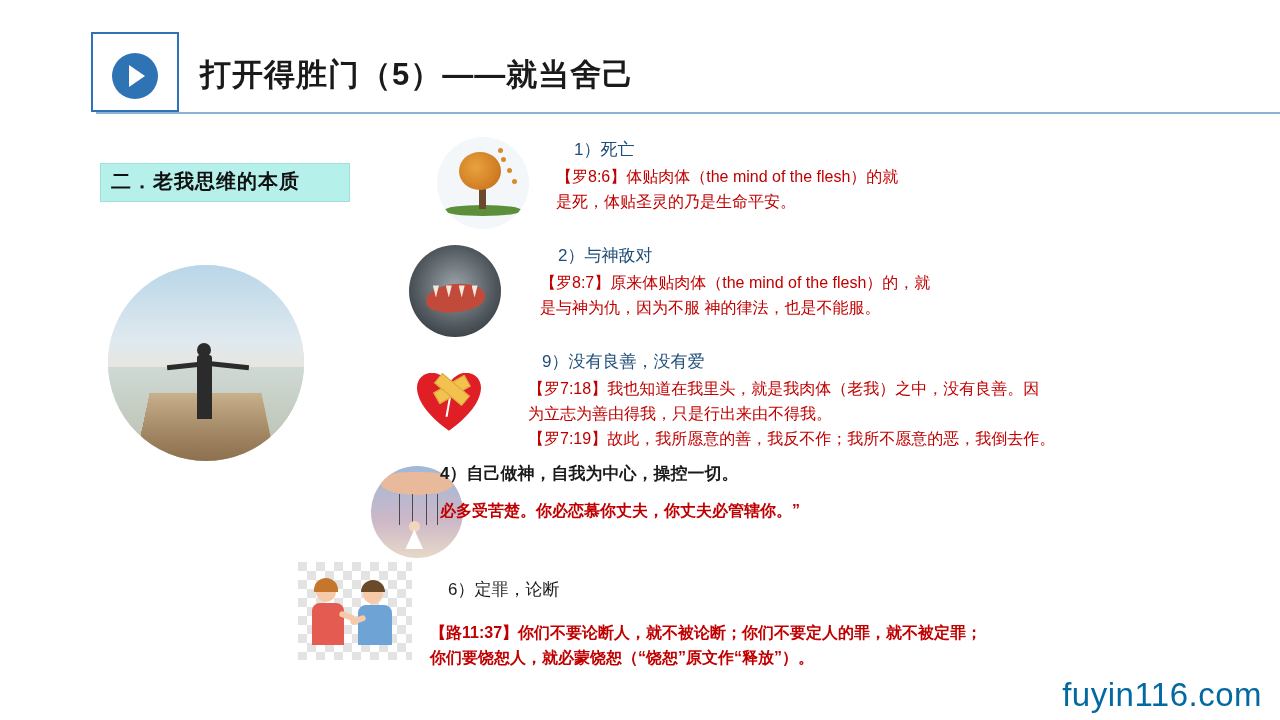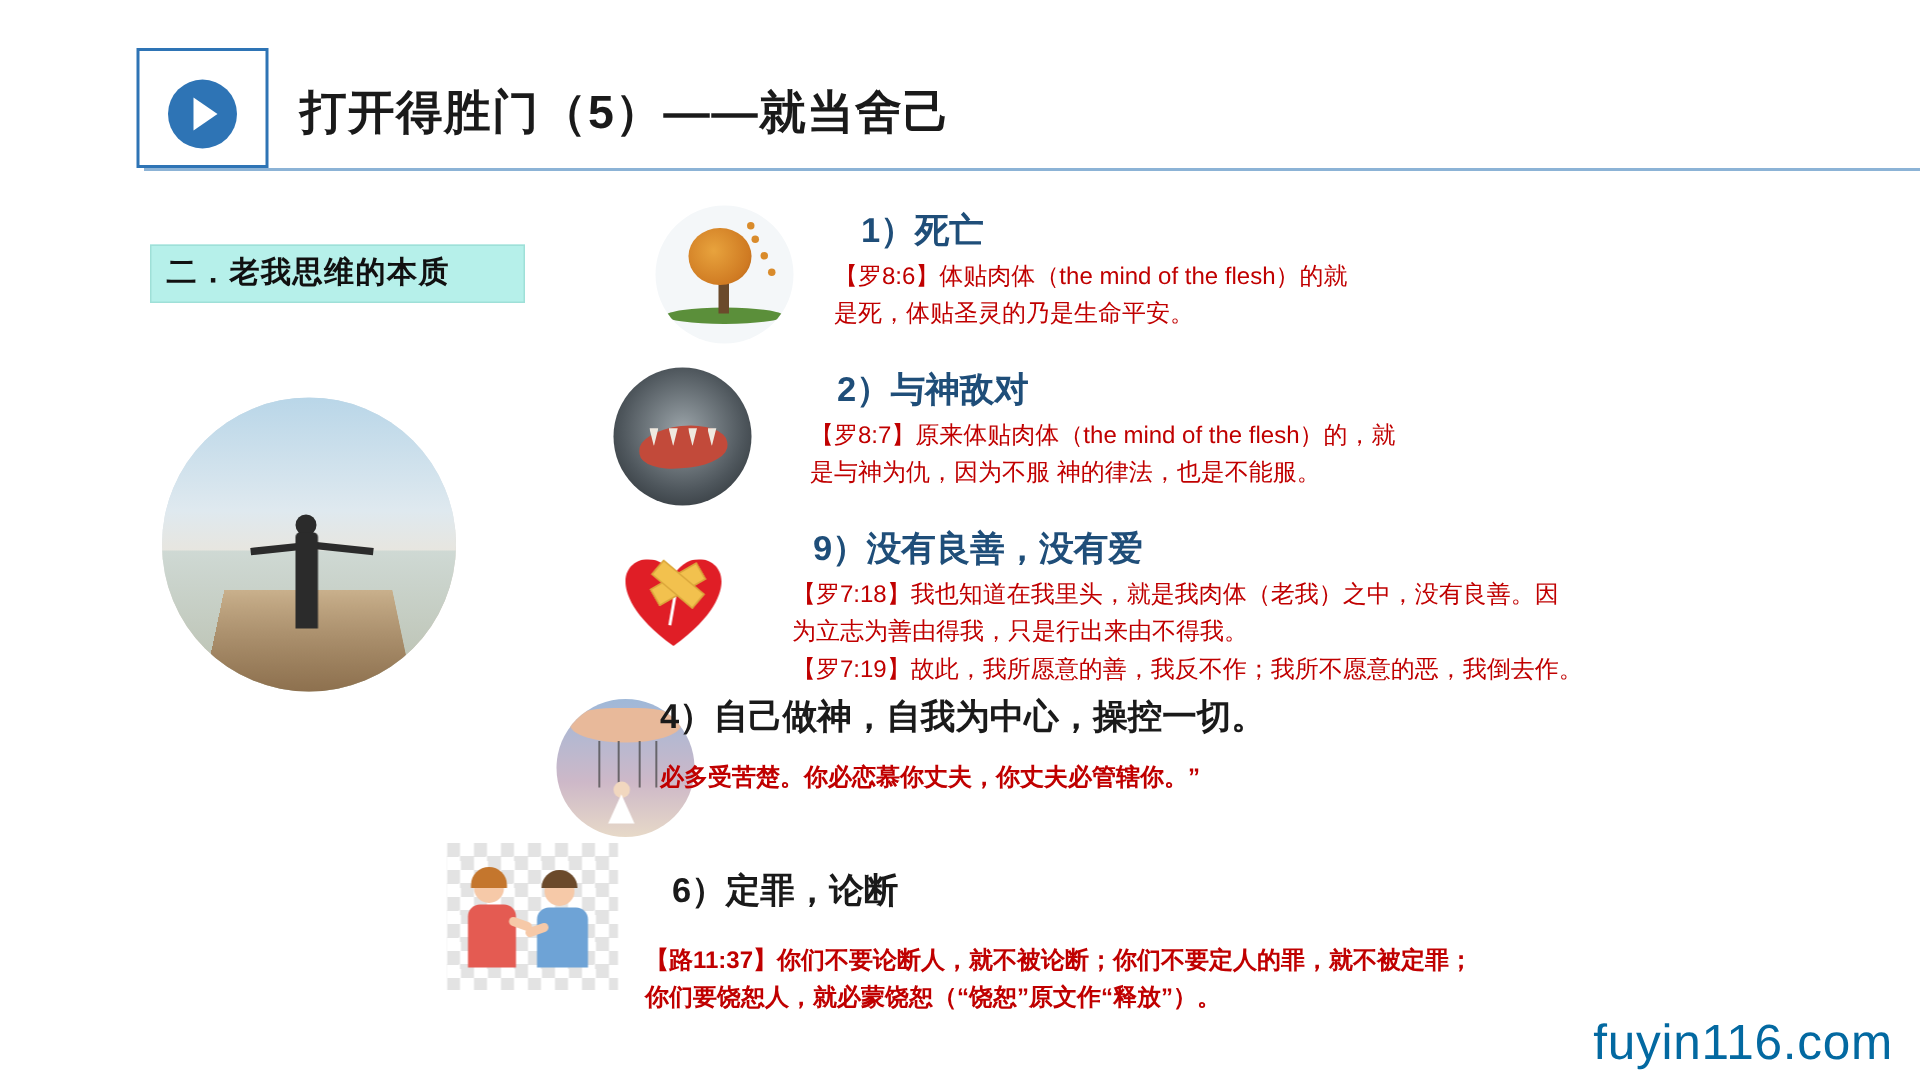--- a/index.html
+++ b/index.html
@@ -121,35 +121,35 @@
     background:#f6c9a8;}
   .ta-p2-hair{position:absolute;left:55%;top:18%;width:24px;height:12px;border-radius:12px 12px 0 0;
     background:#6b4a2b;}
   .ta-p2-body{position:absolute;left:53%;top:44%;width:34px;height:40px;border-radius:8px 8px 0 0;
     background:#6ea3d6;}
   .ta-arm{position:absolute;width:16px;height:6px;background:#f6c9a8;border-radius:3px;}
 
   
   .blk{position:absolute;}
   .blk .head{
-    font-size:23px;font-weight:bold;color:#1f4e79;margin-bottom:4px;white-space:nowrap;
+    font-size:17px;font-weight:normal;color:#1f4e79;margin-bottom:4px;white-space:nowrap;
   }
   .blk .line{
     font-size:16px;color:#c00000;line-height:1.55;white-space:nowrap;
   }
   .blk .line.bold{font-weight:bold;}
 
   .b1{left:556px;top:138px;}
   .b1 .head{margin-left:18px;}
   .b2{left:540px;top:244px;}
   .b2 .head{margin-left:18px;}
   .b3{left:528px;top:350px;}
   .b3 .head{margin-left:14px;}
   .b4{left:440px;top:462px;}
-  .b4 .head{font-size:23px;color:#1a1a1a;font-weight:bold;margin-left:0;}
+  .b4 .head{font-size:17px;color:#1a1a1a;font-weight:bold;margin-left:0;}
   .b4 .line{font-weight:bold;font-size:16px;}
   .b5{left:430px;top:578px;}
   .b5 .head{color:#1a1a1a;margin-left:18px;}
   .b5 .line{font-weight:bold;}
 
   .watermark{
     position:absolute;right:18px;bottom:6px;
     font-size:33px;color:#0369a1;letter-spacing:.5px;
   }
 </style>

